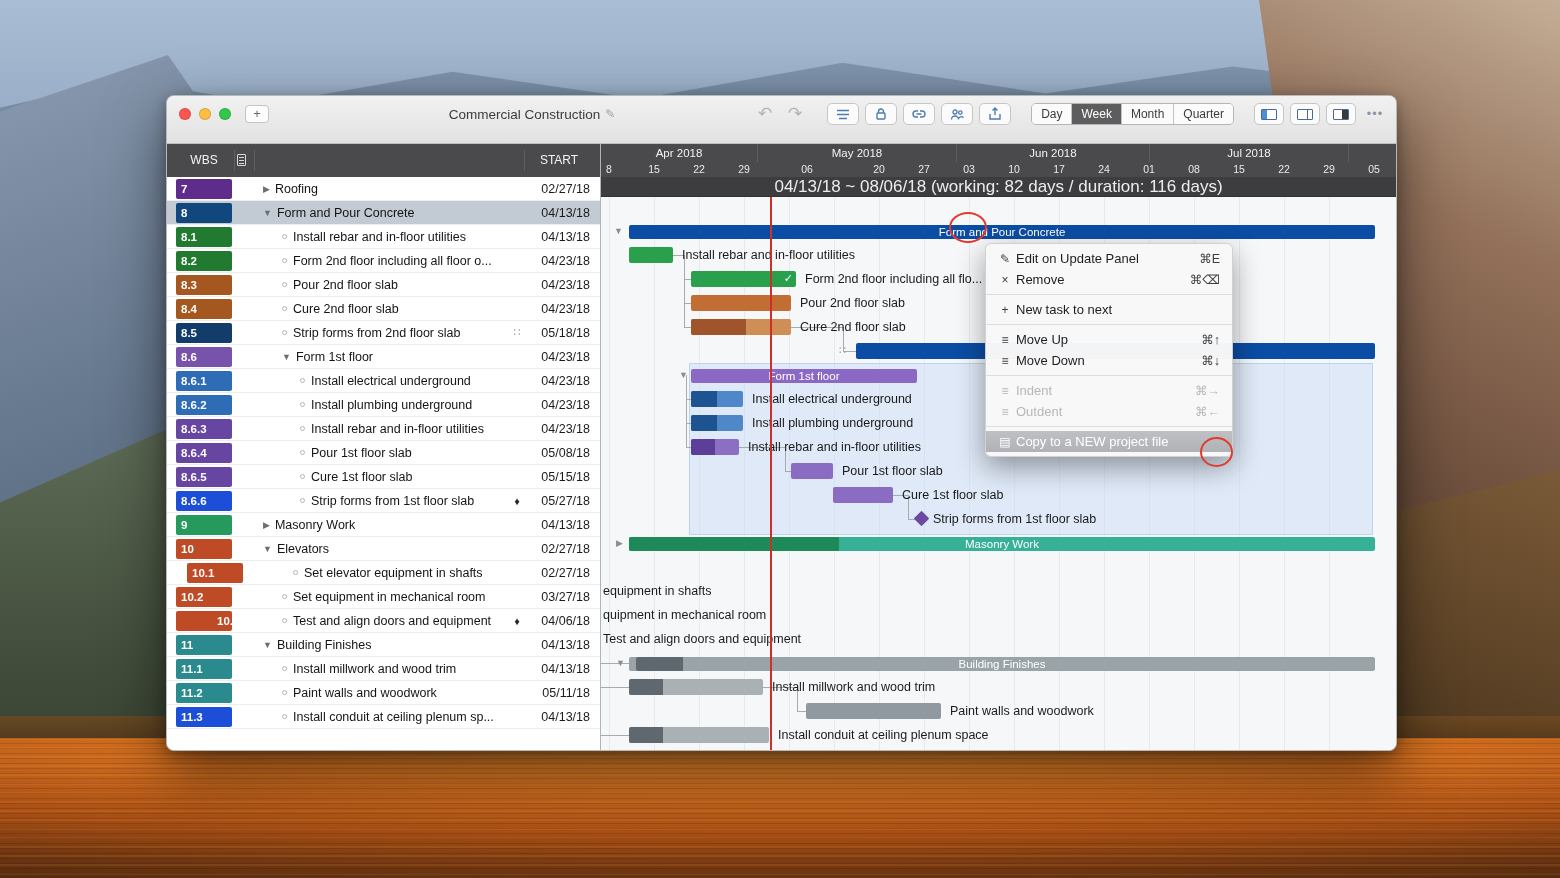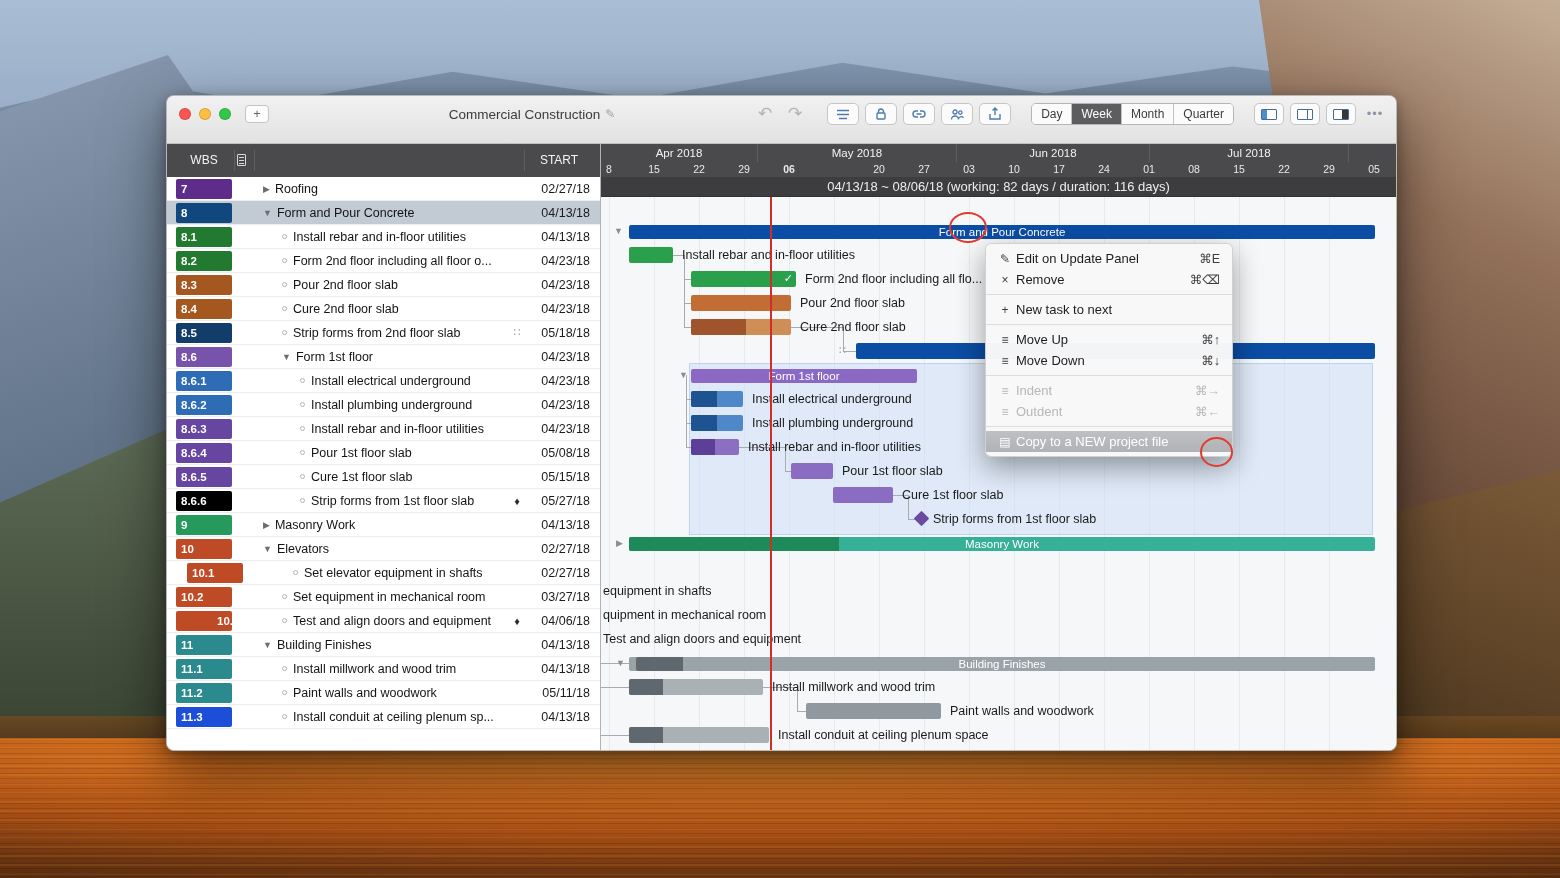--- a/index.html
+++ b/index.html
@@ -101,21 +101,21 @@
   .startcell { width:73px; flex:none; text-align:right; padding-right:10px; font-size:12.5px; color:#1c1c1c; }
 
   
   .g-head { height:33px; background:#4a4a4d; position:relative; overflow:hidden; }
   .mseg { position:absolute; top:0; height:18px; line-height:18px; font-size:11.5px; color:#f2f2f2;
     text-align:center; border-left:1px solid #5e5e61; }
   .mseg:first-child { border-left:none; }
   .wtick { position:absolute; top:18px; height:15px; width:20px; line-height:14px; font-size:10.5px;
     color:#e9e9e9; text-align:center; }
   .g-info { height:20px; background:#3d3d40; border-bottom:1px solid #323235; text-align:center;
-    font-size:13px; color:#ececec; line-height:19px; }
+    font-size:17px; color:#ececec; line-height:19px; }
   .g-canvas { position:absolute; left:0; right:0; top:53px; bottom:0; overflow:hidden;
     background-color:#f6f7f9;
     background-image:repeating-linear-gradient(90deg, transparent 0 44px, #e7eaed 44px 45px);
     background-position-x:-36px; }
 
   .sel-region { position:absolute; background:rgba(199,220,245,.5); border:1px solid #bdd3ee; z-index:1; }
   .conn { position:absolute; background:#a6abb0; z-index:2; }
   .gbar { position:absolute; height:16px; border-radius:2px; z-index:3; }
   .gbar .done { position:absolute; left:0; top:0; bottom:0; border-radius:2px 0 0 2px; }
   .gbar .darkseg { position:absolute; top:0; bottom:0; }
@@ -368,21 +368,21 @@
               <div class="chip" style="background: rgb(102, 70, 160);">8.6.5</div>
               <div class="doccell"></div>
               <div class="taskcell" style="padding-left: 46px;">
                 <span class="bullet"></span>
                 <span class="tlabel">Cure 1st floor slab</span>
               </div>
               <div class="markcell"></div>
               <div class="startcell">05/15/18</div>
             </div>
             <div class="trow">
-              <div class="chip" style="background: #000000;">8.6.6</div>
+              <div class="chip" style="background: #1d4ed8;">8.6.6</div>
               <div class="doccell"></div>
               <div class="taskcell" style="padding-left: 46px;">
                 <span class="bullet"></span>
                 <span class="tlabel">Strip forms from 1st floor slab</span>
               </div>
               <div class="markcell mi">♦</div>
               <div class="startcell">05/27/18</div>
             </div>
             <div class="trow">
               <div class="chip" style="background: rgb(38, 153, 93);">9</div>
@@ -484,21 +484,21 @@
               <div class="mseg" style="left: 156px; width: 199px;">May 2018</div>
               <div class="mseg" style="left: 355px; width: 193px;">Jun 2018</div>
               <div class="mseg" style="left: 548px; width: 199px;">Jul 2018</div>
               <div class="mseg" style="left: 747px; width: 50px;"></div>
             </div>
           <div id="g-weeks">
               <div class="wtick" style="left: -2px;">8</div>
               <div class="wtick" style="left: 43px;">15</div>
               <div class="wtick" style="left: 88px;">22</div>
               <div class="wtick" style="left: 133px;">29</div>
-              <div class="wtick" style="left: 178px; font-weight: bold;">06</div>
+              <div class="wtick" style="left: 196px;">06</div>
               <div class="wtick" style="left: 239px; margin-top: 28px;">13</div>
               <div class="wtick" style="left: 268px;">20</div>
               <div class="wtick" style="left: 313px;">27</div>
               <div class="wtick" style="left: 358px;">03</div>
               <div class="wtick" style="left: 403px;">10</div>
               <div class="wtick" style="left: 448px;">17</div>
               <div class="wtick" style="left: 493px;">24</div>
               <div class="wtick" style="left: 538px;">01</div>
               <div class="wtick" style="left: 583px;">08</div>
               <div class="wtick" style="left: 628px;">15</div>

